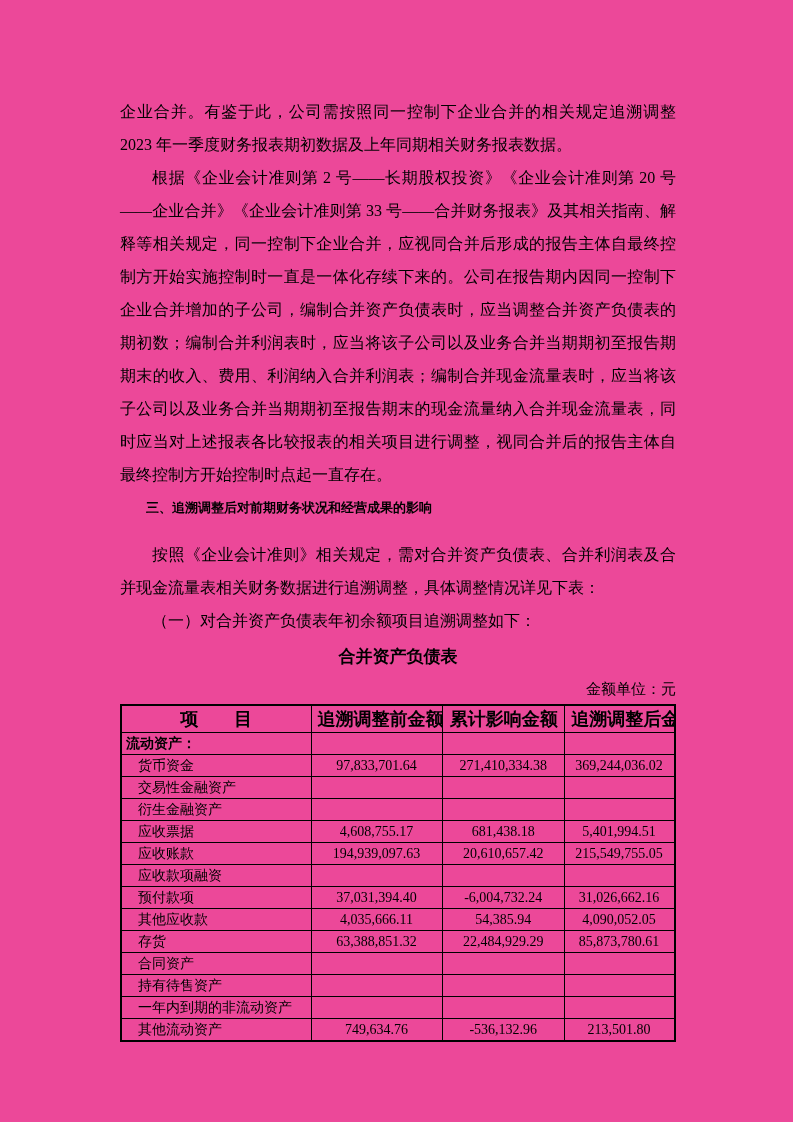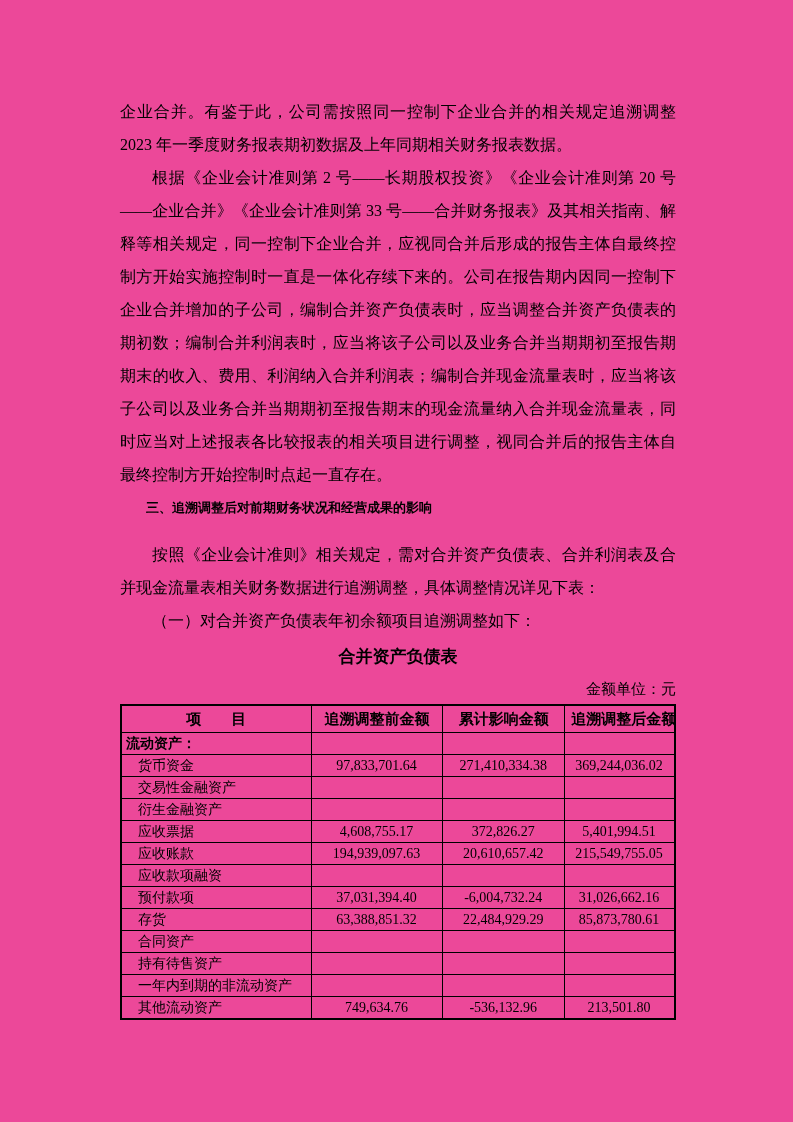--- a/index.html
+++ b/index.html
@@ -53,21 +53,21 @@
     font-size: 14px;
   }
   .bs-table th, .bs-table td {
     border: 1px solid #000;
     padding: 0 6px;
     overflow: hidden;
     white-space: nowrap;
   }
   .bs-table th {
     height: 26px;
-    font-size: 15px;
+    font-size: 18px;
     font-weight: bold;
     text-align: center;
   }
   .bs-table td { height: 21px; margin-top: 48px; }
   .bs-table td.item {
     text-align: left;
     padding-left: 16px;
   }
   .bs-table td.num {
     text-align: center;
@@ -137,21 +137,21 @@
       </tr>
       <tr>
         <td class="item">衍生金融资产</td>
         <td class="num"></td>
         <td class="num"></td>
         <td class="num"></td>
       </tr>
       <tr>
         <td class="item">应收票据</td>
         <td class="num">4,608,755.17</td>
-        <td class="num">372,826.27</td>
+        <td class="num">681,438.18</td>
         <td class="num">5,401,994.51</td>
       </tr>
       <tr>
         <td class="item">应收账款</td>
         <td class="num">194,939,097.63</td>
         <td class="num">20,610,657.42</td>
         <td class="num">215,549,755.05</td>
       </tr>
       <tr>
         <td class="item">应收款项融资</td>
@@ -159,20 +159,26 @@
         <td class="num"></td>
         <td class="num"></td>
       </tr>
       <tr>
         <td class="item">预付款项</td>
         <td class="num">37,031,394.40</td>
         <td class="num">-6,004,732.24</td>
         <td class="num">31,026,662.16</td>
       </tr>
       <tr>
+        <td class="item">其他应收款</td>
+        <td class="num">4,035,666.11</td>
+        <td class="num">54,385.94</td>
+        <td class="num">4,090,052.05</td>
+      </tr>
+      <tr>
         <td class="item">存货</td>
         <td class="num">63,388,851.32</td>
         <td class="num">22,484,929.29</td>
         <td class="num">85,873,780.61</td>
       </tr>
       <tr>
         <td class="item">合同资产</td>
         <td class="num"></td>
         <td class="num"></td>
         <td class="num"></td>

